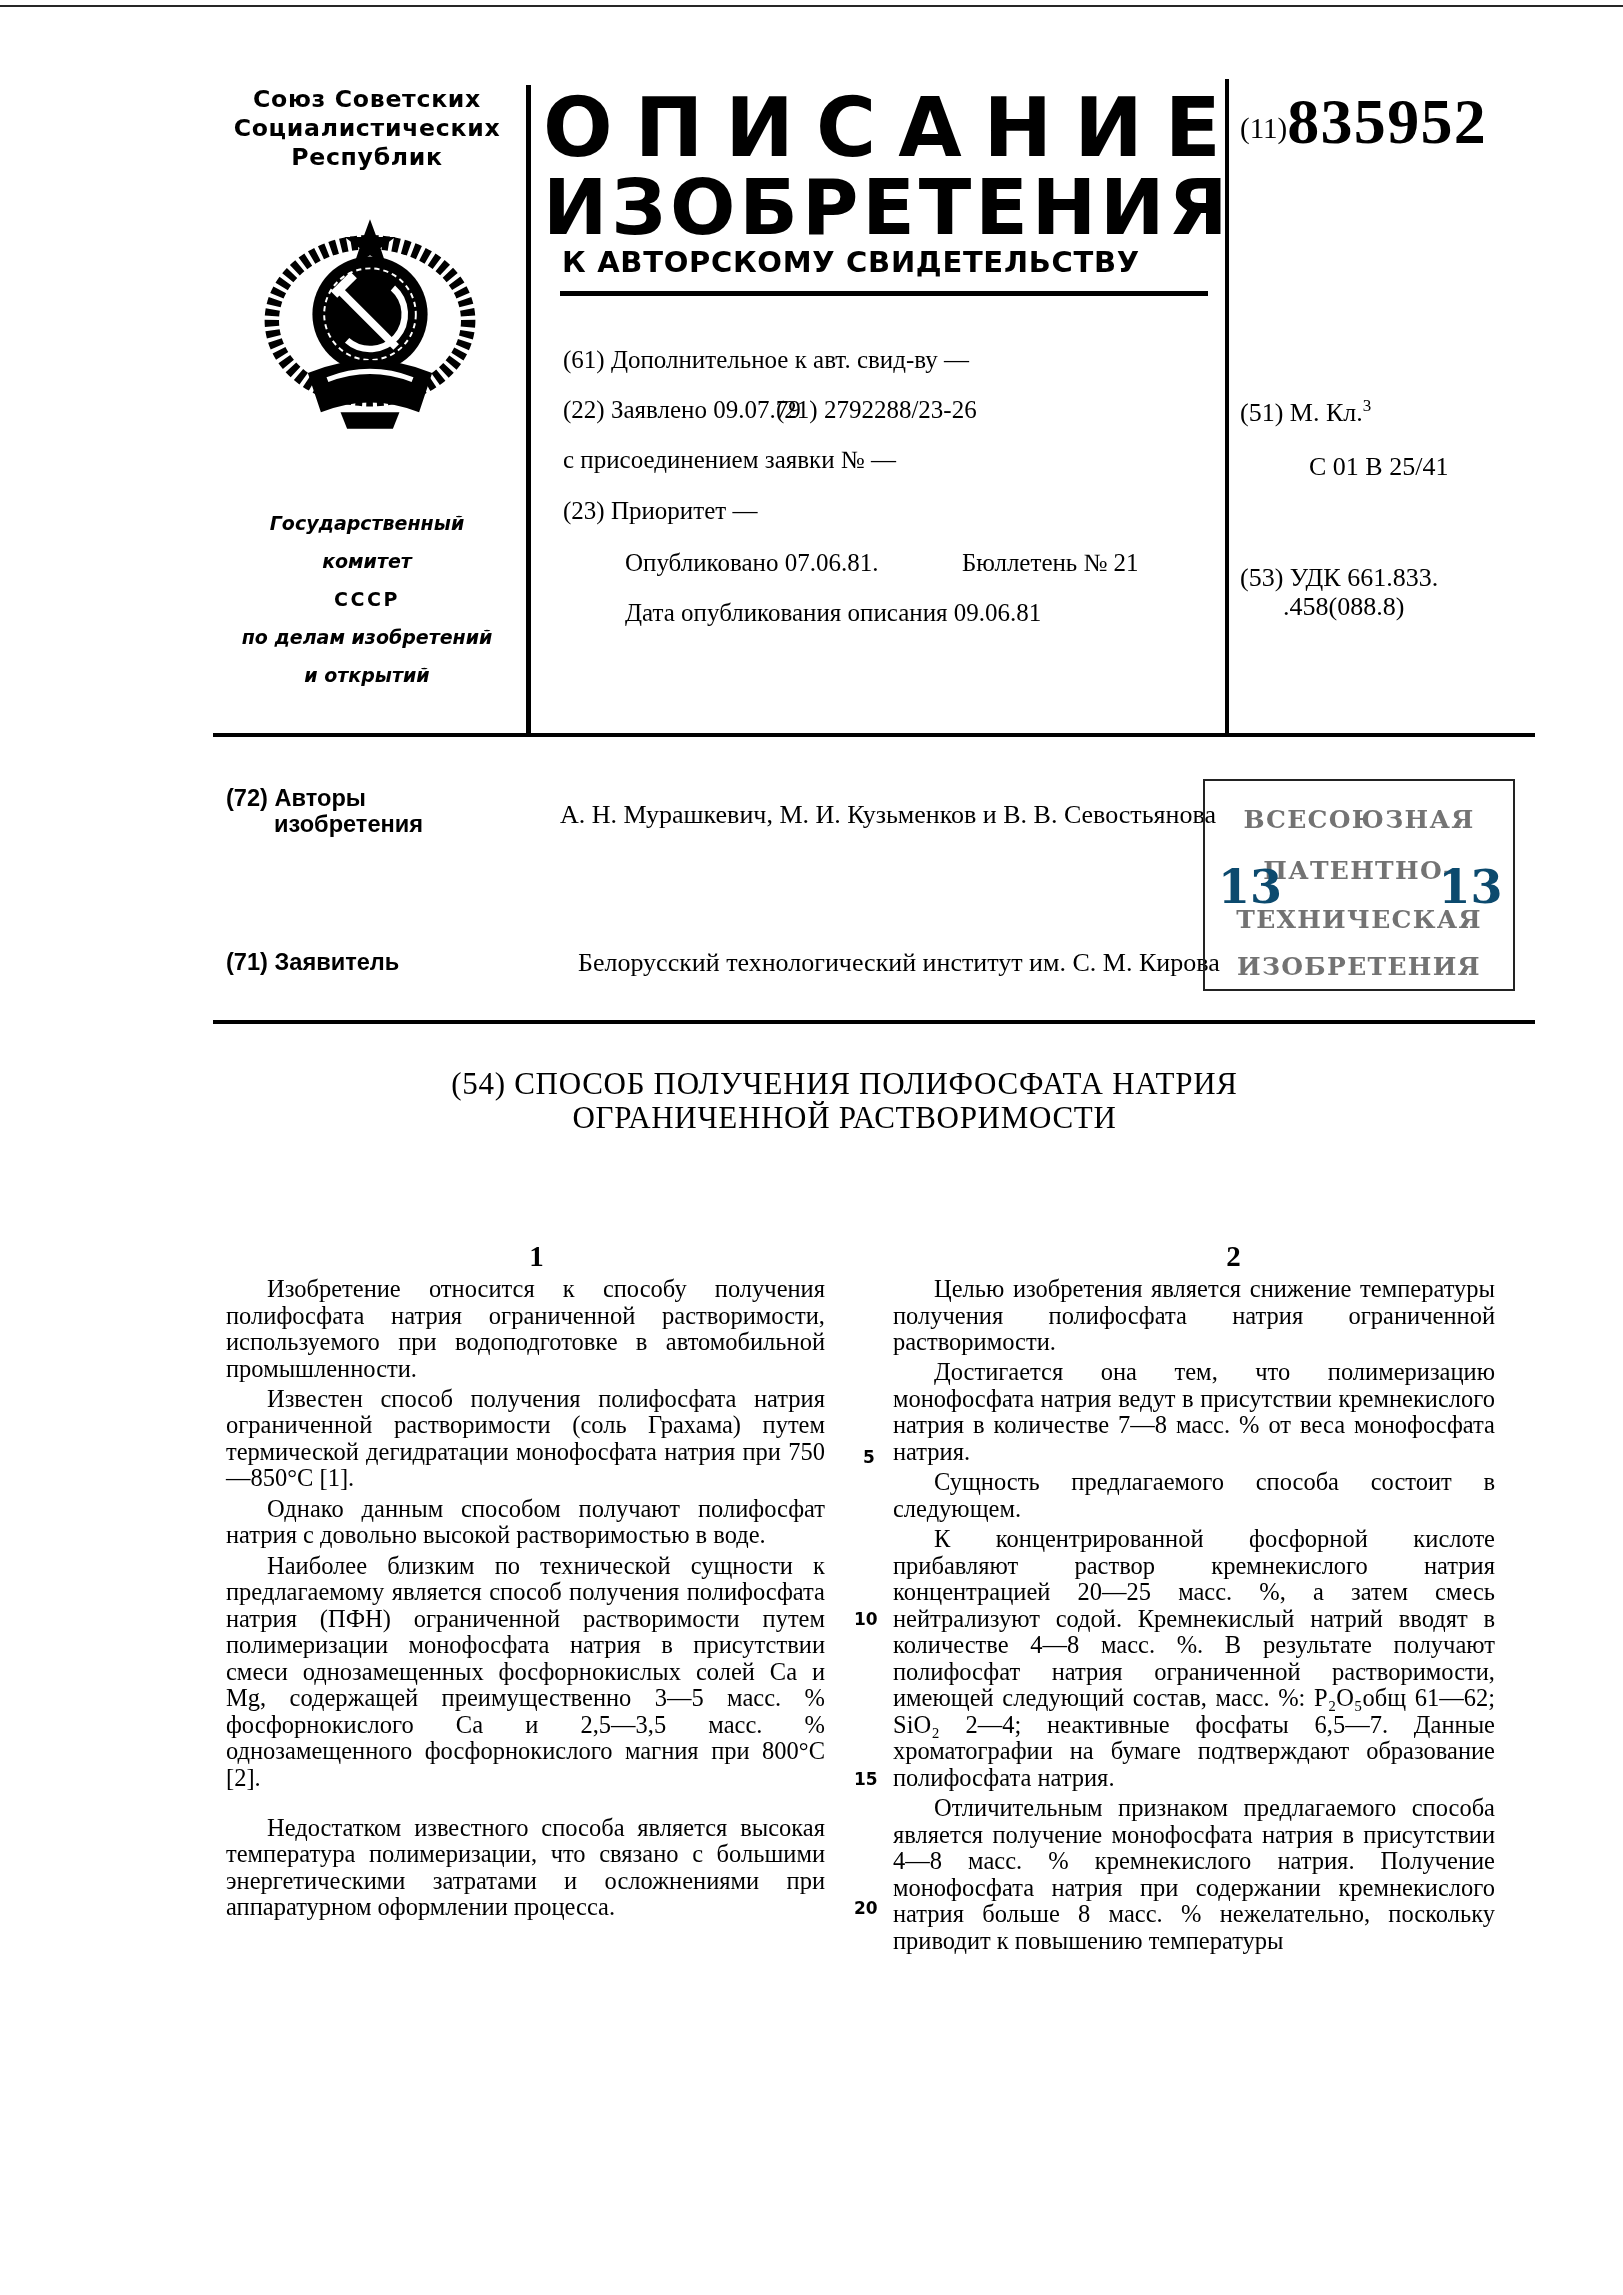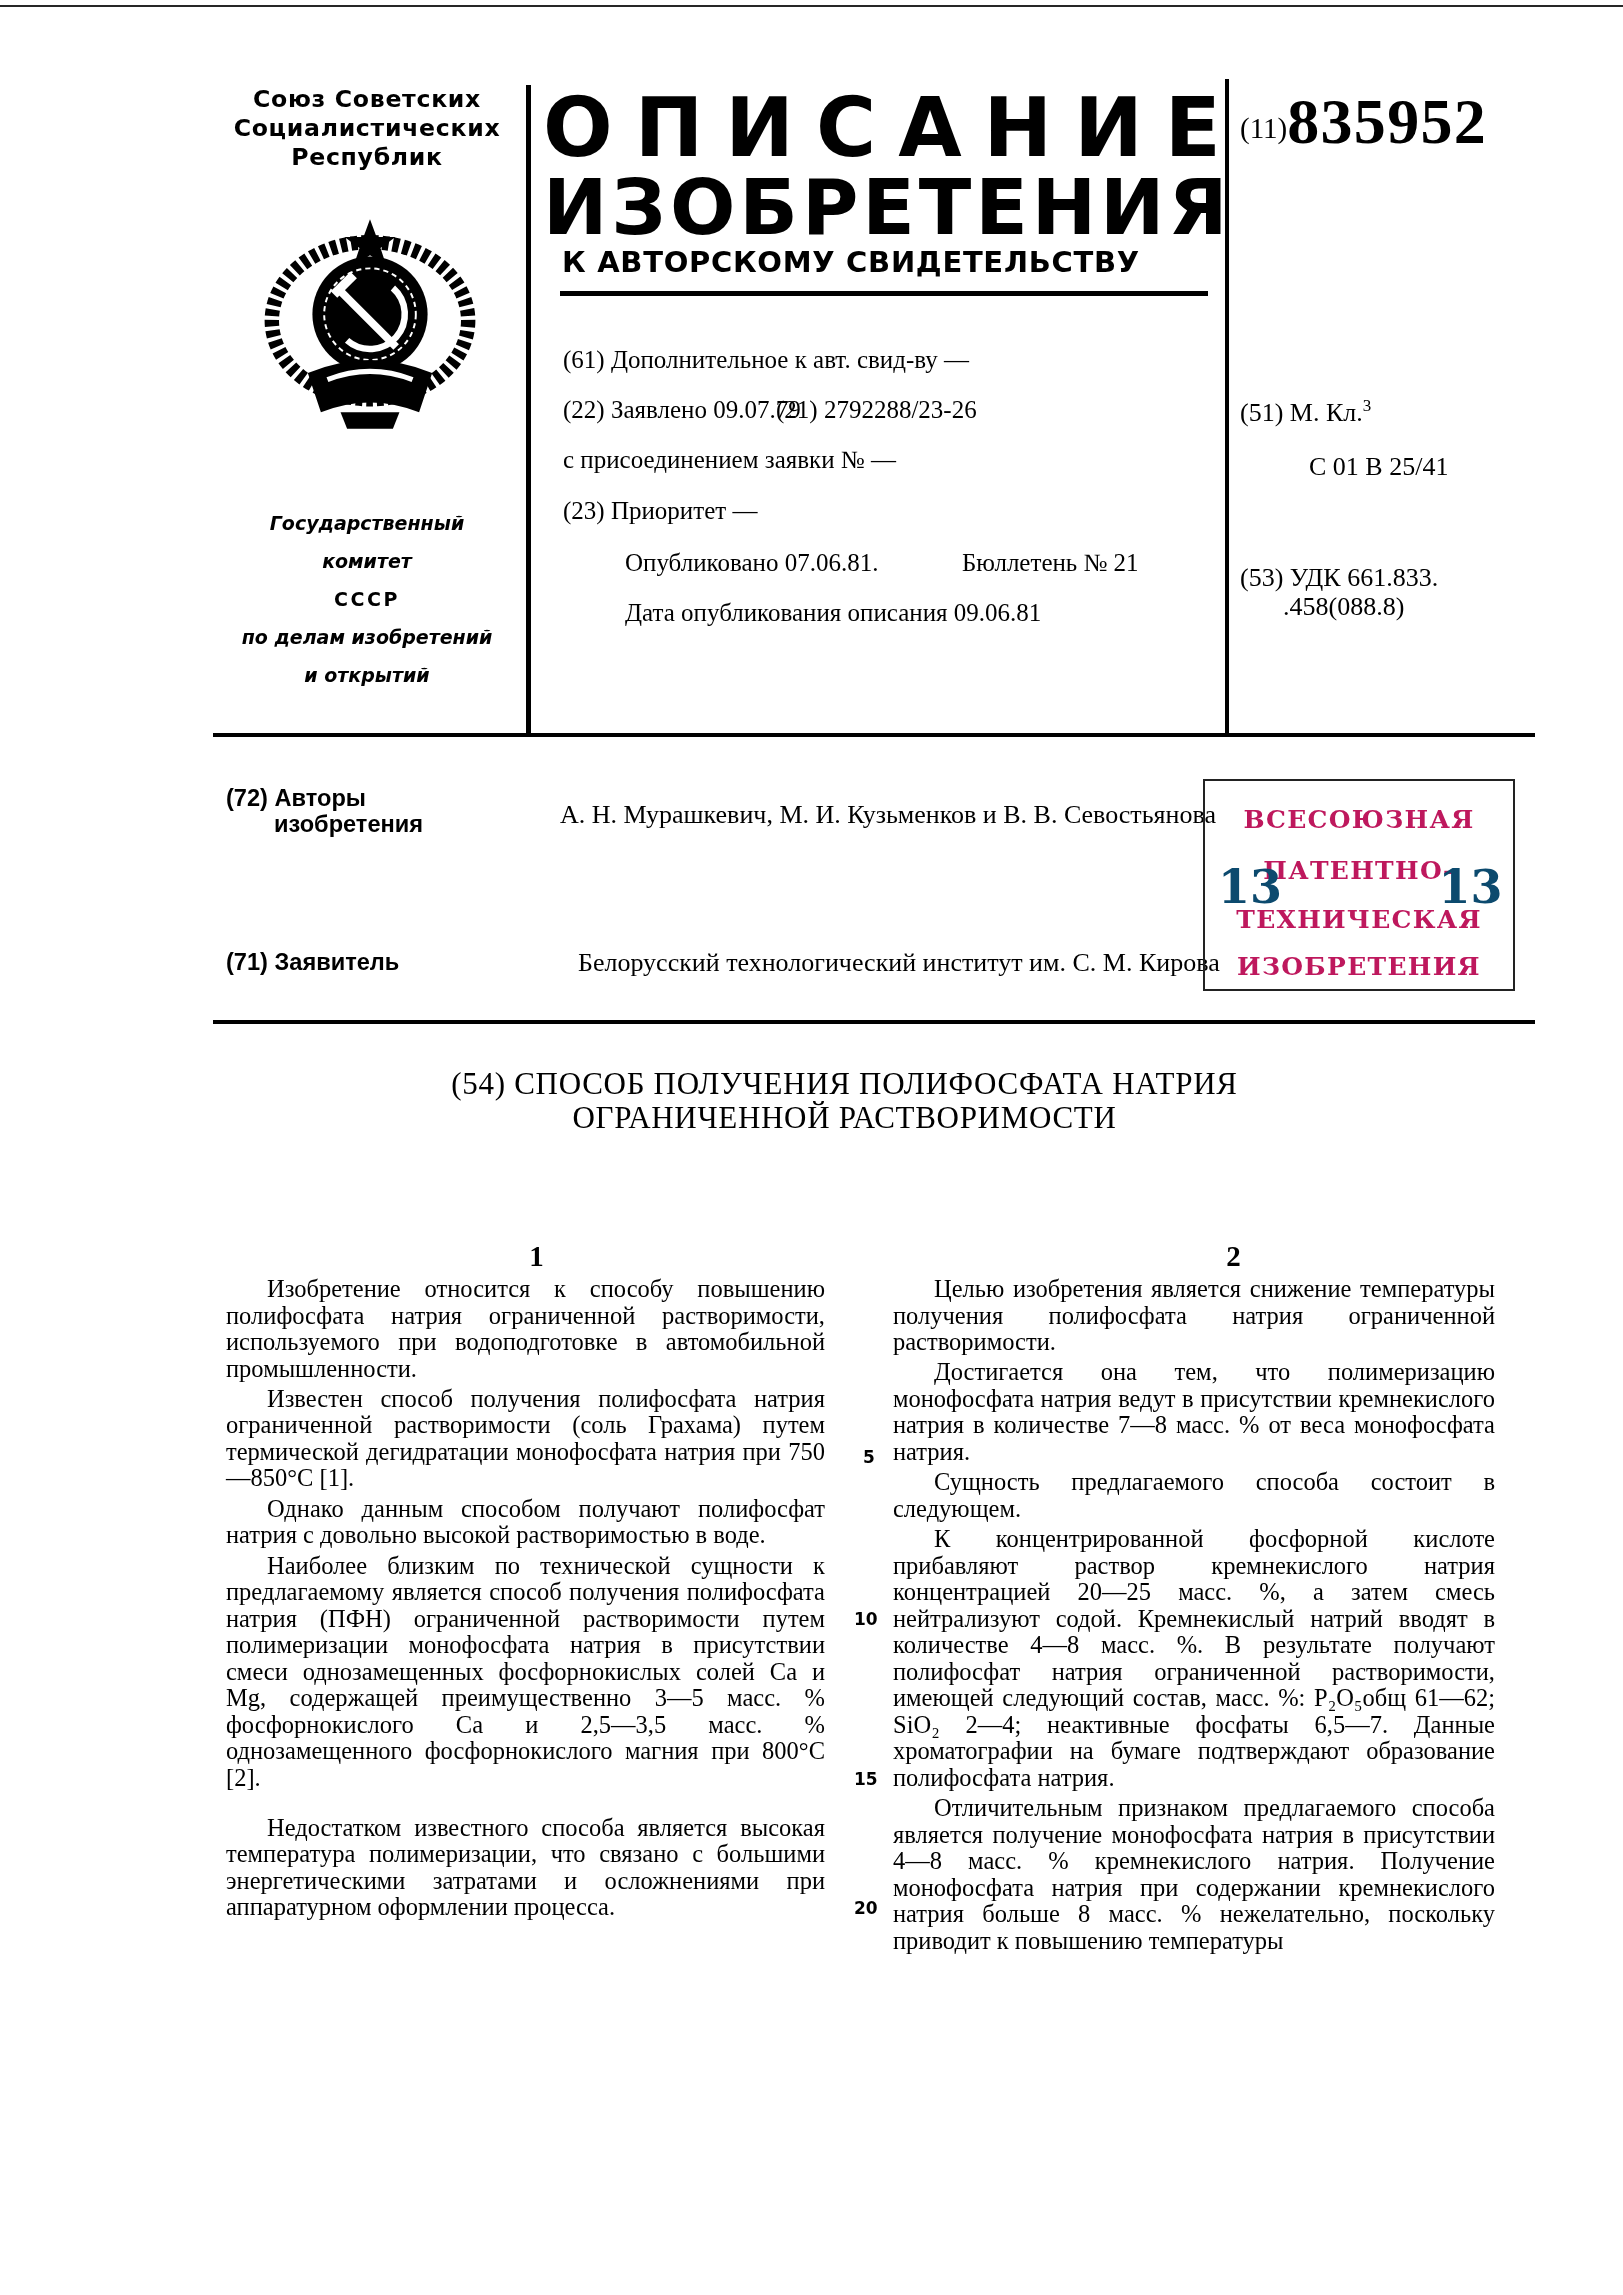--- a/index.html
+++ b/index.html
@@ -18,21 +18,21 @@
   .subline { left: 560px; top: 291px; width: 648px; height: 4.6px; background: #000; }
   .patno { left: 1240px; top: 85px; white-space: nowrap; }
   .patno .code { font-size: 29px; vertical-align: 5.2px; }
   .patno .num { font-size: 64px; font-weight: bold; letter-spacing: 1.3px; }
   .biblio { left: 563px; font-size: 25px; white-space: nowrap; }
   .right { left: 1240px; font-size: 26px; white-space: nowrap; }
   .hline { height: 3.9px; background: #000; }
   .label-b { font-family: "Liberation Sans", sans-serif; font-weight: bold; font-size: 23.6px; line-height: 26px; }
   .names { font-size: 26px; white-space: nowrap; }
   .stamp { left: 1203px; top: 779px; width: 308px; height: 208px; border: 2px solid #222; }
-  .stamp .t { position: absolute; width: 100%; text-align: center; font-family: "DejaVu Serif", serif; font-weight: bold; font-size: 25px; color: #be185d; letter-spacing: 1.3px; }
+  .stamp .t { position: absolute; width: 100%; text-align: center; font-family: "DejaVu Serif", serif; font-weight: bold; font-size: 25px; color: #737373; letter-spacing: 1.3px; }
   .stamp .n { position: absolute; top: 79px; font-family: "DejaVu Serif", serif; font-weight: bold; font-size: 46px; color: #0c4a6e; }
   .heading { left: 432px; top: 1067px; width: 825px; text-align: center; font-size: 31px; line-height: 34px; letter-spacing: 0.7px; }
   .colnum { font-weight: bold; font-size: 29px; text-align: center; }
   .col { font-size: 24.5px; line-height: 26.5px; text-align: justify; }
   .col p { margin: 0 0 3.9px 0; text-indent: 41px; }
   .lnum { font-family: "DejaVu Sans", sans-serif; font-weight: bold; font-size: 17px; }
 </style>
 </head>
 <body>
 
@@ -114,21 +114,21 @@
 
 <div class="abs hline" style="left:213px;top:1020px;width:1322px;"></div>
 
 <div class="abs heading">
   <div>(54) СПОСОБ ПОЛУЧЕНИЯ ПОЛИФОСФАТА НАТРИЯ</div>
   <div>ОГРАНИЧЕННОЙ РАСТВОРИМОСТИ</div>
 </div>
 
 <div class="abs colnum" style="left:517px;top:1240px;width:39px;">1</div>
 <div class="abs col" style="left:226px;top:1276px;width:599px;">
-  <p>Изобретение относится к способу повышению полифосфата натрия ограниченной растворимости, используемого при водоподготовке в автомобильной промышленности.</p>
+  <p>Изобретение относится к способу получения полифосфата натрия ограниченной растворимости, используемого при водоподготовке в автомобильной промышленности.</p>
   <p>Известен способ получения полифосфата натрия ограниченной растворимости (соль Грахама) путем термической дегидратации монофосфата натрия при 750—850°С [1].</p>
   <p>Однако данным способом получают полифосфат натрия с довольно высокой растворимостью в воде.</p>
   <p style="margin-bottom:23.6px;">Наиболее близким по технической сущности к предлагаемому является способ получения полифосфата натрия (ПФН) ограниченной растворимости путем полимеризации монофосфата натрия в присутствии смеси однозамещенных фосфорнокислых солей Са и Mg, содержащей преимущественно 3—5 масс. % фосфорнокислого Са и 2,5—3,5 масс. % однозамещенного фосфорнокислого магния при 800°С [2].</p>
   <p>Недостатком известного способа является высокая температура полимеризации, что связано с большими энергетическими затратами и осложнениями при аппаратурном оформлении процесса.</p>
 </div>
 
 <div class="abs lnum" style="left:863px;top:1447px;">5</div>
 <div class="abs lnum" style="left:854px;top:1609px;">10</div>
 <div class="abs lnum" style="left:854px;top:1769px;">15</div>
 <div class="abs lnum" style="left:854px;top:1898px;">20</div>

